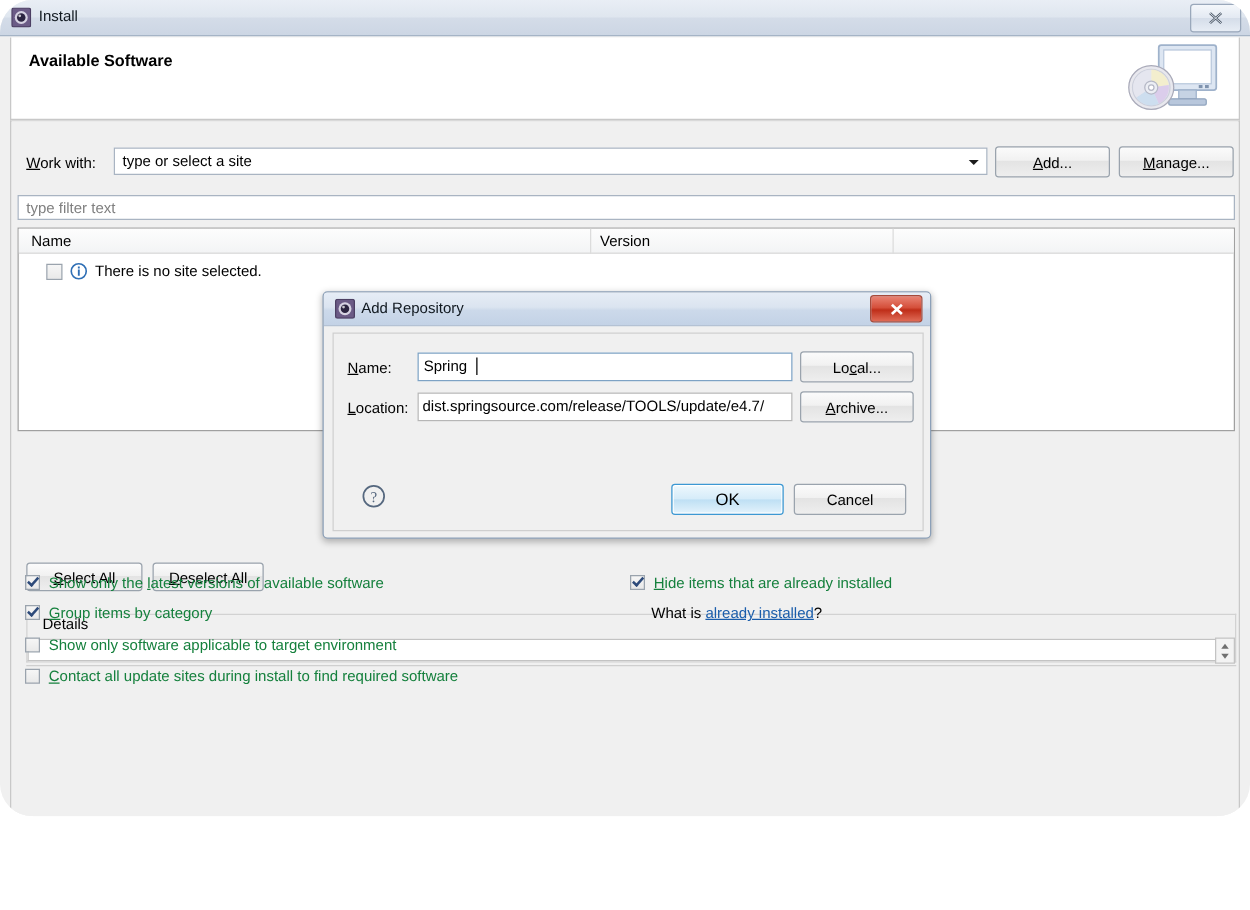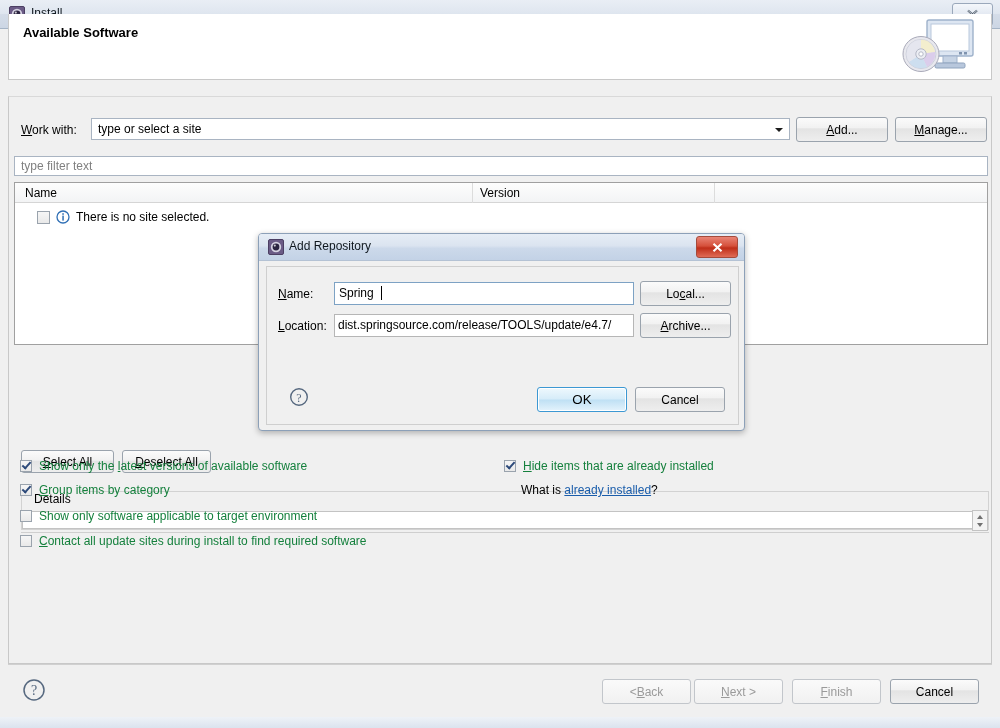--- a/index.html
+++ b/index.html
@@ -9,23 +9,24 @@
   }
   body {
     font-family: "Liberation Sans", sans-serif;
     font-size: 12px;
     color: #000000;
     -webkit-font-smoothing: antialiased;
   }
   #app {
     position: relative;
     width: 1000px;
-    height: 728px;
+    height: 653px;
     overflow: hidden;
     background: #f0f0f0;
+    border-radius: 26px;
   }
 
   
   .win-titlebar {
     position: absolute;
     left: 0; top: 0;
     width: 1000px; height: 29px;
     background: linear-gradient(to bottom, #e9eef5 0%, #dfe6ef 48%, #d4dce8 52%, #ccd6e4 100%);
     border-bottom: 1px solid #a5b4c6;
     box-sizing: border-box;
@@ -49,21 +50,21 @@
     border: 1px solid #9aa8bb;
     border-radius: 3px;
     background: linear-gradient(to bottom, #f4f7fb 0%, #e3e9f2 50%, #d5dde9 51%, #e7edf5 100%);
     display: flex; align-items: center; justify-content: center;
   }
   .win-close svg { display:block; }
 
   
   .header-band {
     position: absolute;
-    left: 8px; top: 14px;
+    left: 8px; top: 30px;
     width: 984px; height: 66px;
     background: #ffffff;
     border: 1px solid #c8c8c8;
     border-top: none;
     box-sizing: border-box;
     text-decoration: underline;
   }
   .header-title {
     position: absolute;
     left: 14px; top: 11px;

